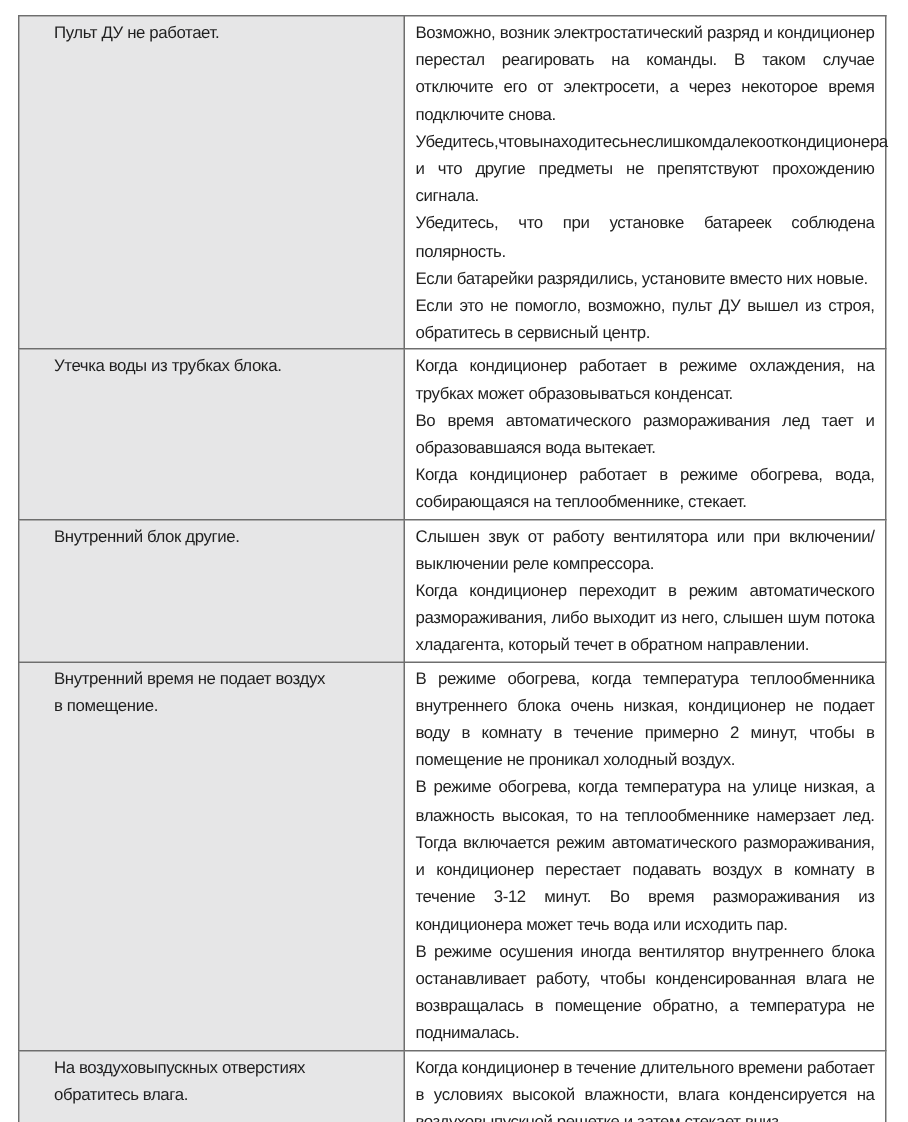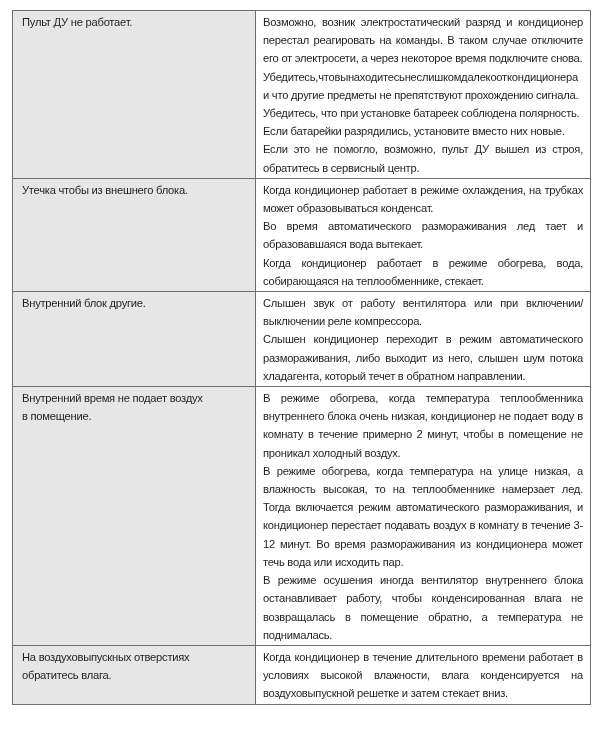--- a/index.html
+++ b/index.html
@@ -7,21 +7,21 @@
   .tbl {
     position: absolute; left: 12px; top: 10px; width: 579px;
     border-collapse: collapse; table-layout: fixed;
     font-family: "Liberation Sans", sans-serif;
     font-size: 11.2px; color: #1f1f1f;
   }
   .tbl td {
     border: 1.4px solid #6e6e6e; vertical-align: top;
     padding: 2px 7px 1px 7px; line-height: 18.2px;
   }
-  .tbl td.issue { width: 226px; background: #e6e6e7; padding-left: 9px; }
+  .tbl td.issue { width: 226px; background: #e6e6e7; padding-left: 23px; }
   .tbl td.fix { background: #ffffff; }
   .line { display: block; text-align: justify; letter-spacing: -0.25px; }
   .issue-line { display: block; letter-spacing: -0.25px; }
 </style>
 </head>
 <body>
 
 <table class="tbl">
   <tbody>
     <tr>
@@ -31,35 +31,35 @@
       <td class="fix">
         <span class="line">Возможно, возник электростатический разряд и кондиционер перестал реагировать на команды. В таком случае отключите его от электросети, а через некоторое время подключите снова.</span>
         <span class="line">Убедитесь,чтовынаходитесьнеслишкомдалекооткондиционера и что другие предметы не препятствуют прохождению сигнала.</span>
         <span class="line">Убедитесь, что при установке батареек соблюдена полярность.</span>
         <span class="line">Если батарейки разрядились, установите вместо них новые.</span>
         <span class="line">Если это не помогло, возможно, пульт ДУ вышел из строя, обратитесь в сервисный центр.</span>
       </td>
     </tr>
     <tr>
       <td class="issue">
-        <span class="issue-line">Утечка чтобы из внешнего блока.</span>
+        <span class="issue-line">Утечка воды из трубках блока.</span>
       </td>
       <td class="fix">
         <span class="line">Когда кондиционер работает в режиме охлаждения, на трубках может образовываться конденсат.</span>
         <span class="line">Во время автоматического размораживания лед тает и образовавшаяся вода вытекает.</span>
         <span class="line">Когда кондиционер работает в режиме обогрева, вода, собирающаяся на теплообменнике, стекает.</span>
       </td>
     </tr>
     <tr>
       <td class="issue">
         <span class="issue-line">Внутренний блок другие.</span>
       </td>
       <td class="fix">
         <span class="line">Слышен звук от работу вентилятора или при включении/ выключении реле компрессора.</span>
-        <span class="line">Слышен кондиционер переходит в режим автоматического размораживания, либо выходит из него, слышен шум потока хладагента, который течет в обратном направлении.</span>
+        <span class="line">Когда кондиционер переходит в режим автоматического размораживания, либо выходит из него, слышен шум потока хладагента, который течет в обратном направлении.</span>
       </td>
     </tr>
     <tr>
       <td class="issue">
         <span class="issue-line">Внутренний время не подает воздух</span>
         <span class="issue-line">в помещение.</span>
       </td>
       <td class="fix">
         <span class="line">В режиме обогрева, когда температура теплообменника внутреннего блока очень низкая, кондиционер не подает воду в комнату в течение примерно 2 минут, чтобы в помещение не проникал холодный воздух.</span>
         <span class="line">В режиме обогрева, когда температура на улице низкая, а влажность высокая, то на теплообменнике намерзает лед. Тогда включается режим автоматического размораживания, и кондиционер перестает подавать воздух в комнату в течение 3-12 минут. Во время размораживания из кондиционера может течь вода или исходить пар.</span>

